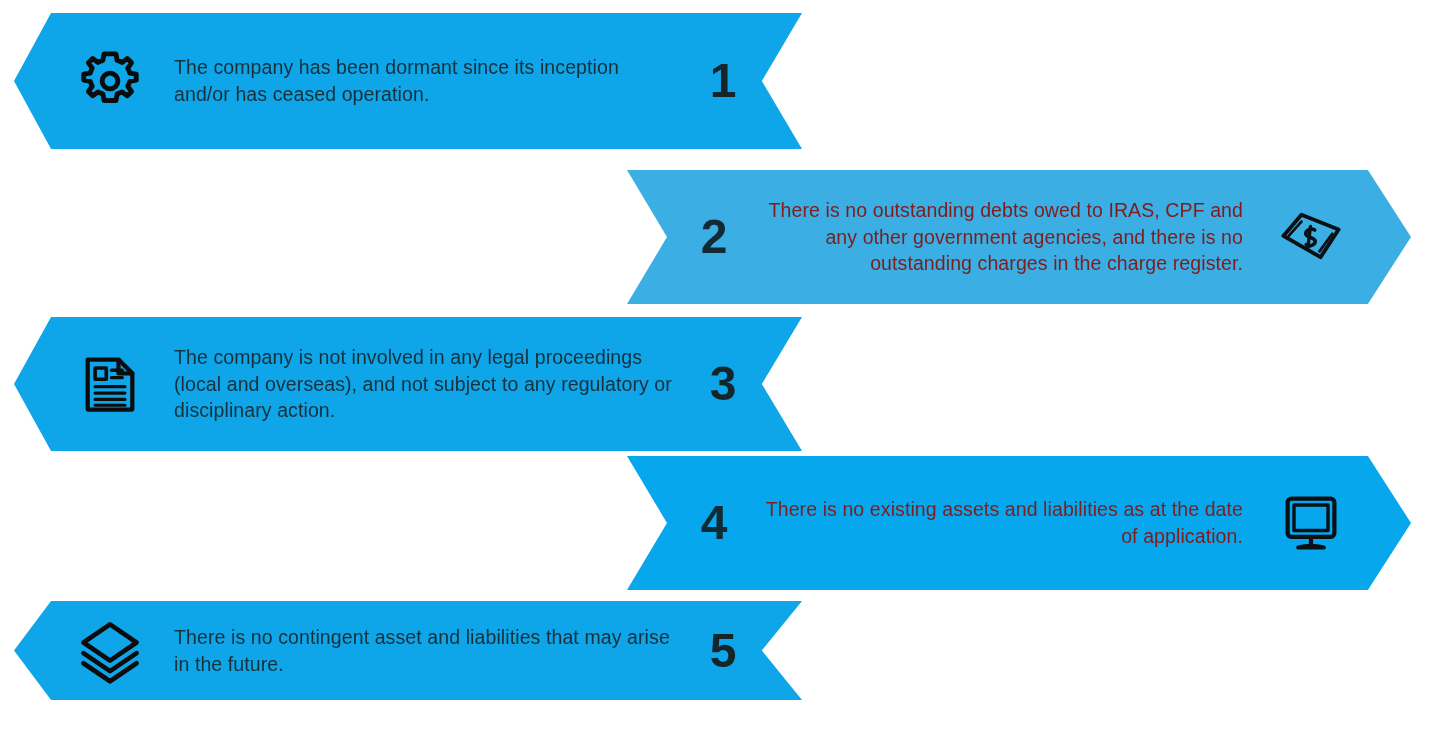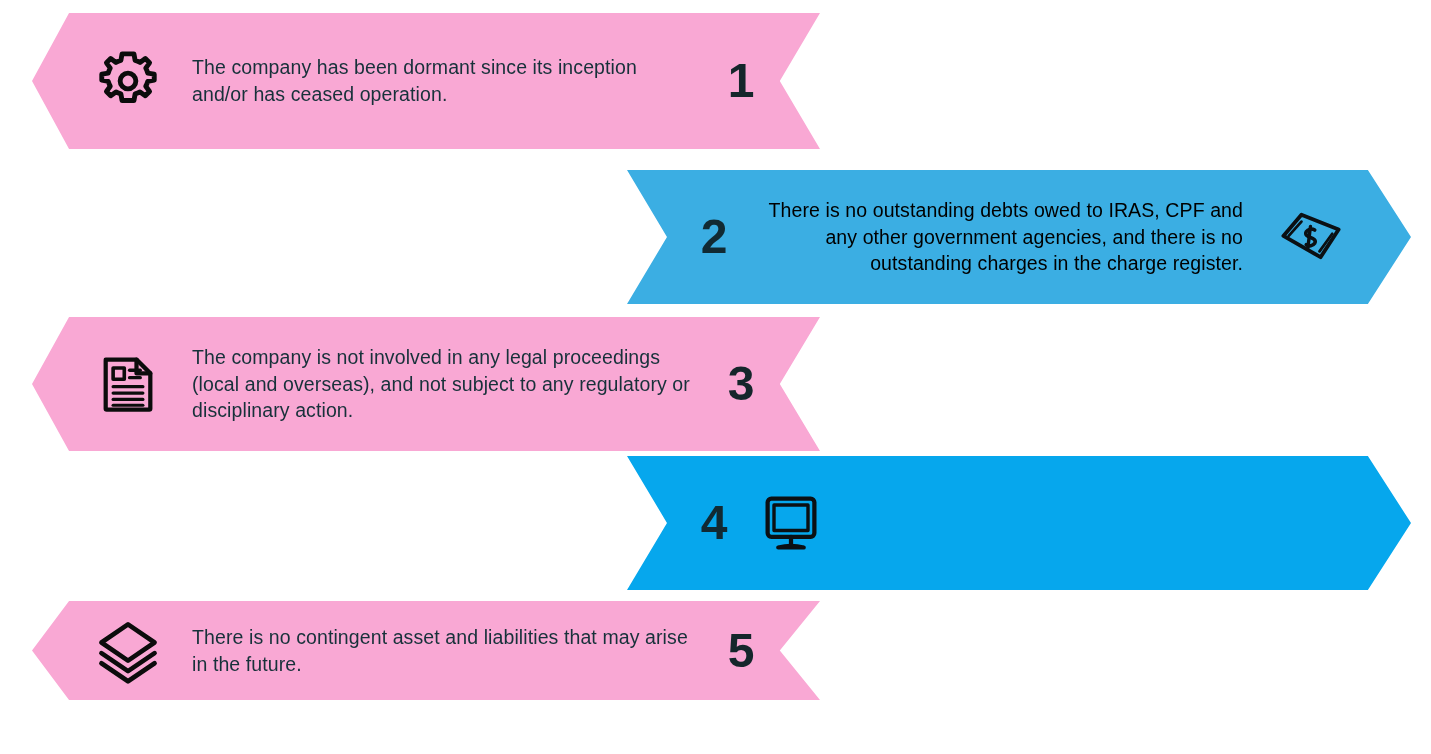--- a/index.html
+++ b/index.html
@@ -18,23 +18,23 @@
     overflow: hidden;
   }
 
   .banner {
     position: absolute;
     box-sizing: border-box;
   }
 
   
   .banner.green {
-    left: 32px;
+    left: 14px;
     width: 788px;
-    background: #f9a8d4;
+    background: #0ea5e9;
     clip-path: polygon(
       0% 50%,
       4.7% 0%,
       100% 0%,
       100% 0%,
       94.9% 50%,
       100% 100%,
       100% 100%,
       4.7% 100%
     );
@@ -97,21 +97,21 @@
   }
   .green .text-box {
     text-align: left;
     padding-left: 26px;
     padding-right: 10px;
   }
   .blue .text-box {
     text-align: right;
     padding-right: 30px;
     padding-left: 10px;
-    color: #000000;
+    color: #7f1d1d;
   }
 
   .num-box {
     flex: 0 0 auto;
     width: 78px;
     text-align: center;
     font-size: 48px;
     font-weight: bold;
     color: #15262b;
     line-height: 1;
@@ -177,20 +177,21 @@
         </svg>
       </div>
       <div class="text-box">The company is not involved in any legal proceedings (local and overseas), and not subject to any regulatory or disciplinary action.</div>
       <div class="num-box">3</div>
     </div>
   </div>
 
   <div class="banner blue tone-b" id="row4">
     <div class="row-inner">
       <div class="num-box">4</div>
+      <div class="text-box">There is no existing assets and liabilities as at the date of application.</div>
       <div class="icon-box">
         <svg viewBox="0 0 64 64" fill="none" stroke="#0b1014" stroke-width="4" stroke-linejoin="round" stroke-linecap="round">
           <rect x="10" y="9" width="44" height="36" rx="3.5"></rect>
           <rect x="16" y="15" width="32" height="24" stroke-width="3.2"></rect>
           <path d="M32 45 v7"></path>
           <path d="M20 55 q12 -3 24 0 z" fill="#0b1014" stroke-width="4"></path>
         </svg>
       </div>
     </div>
   </div>

